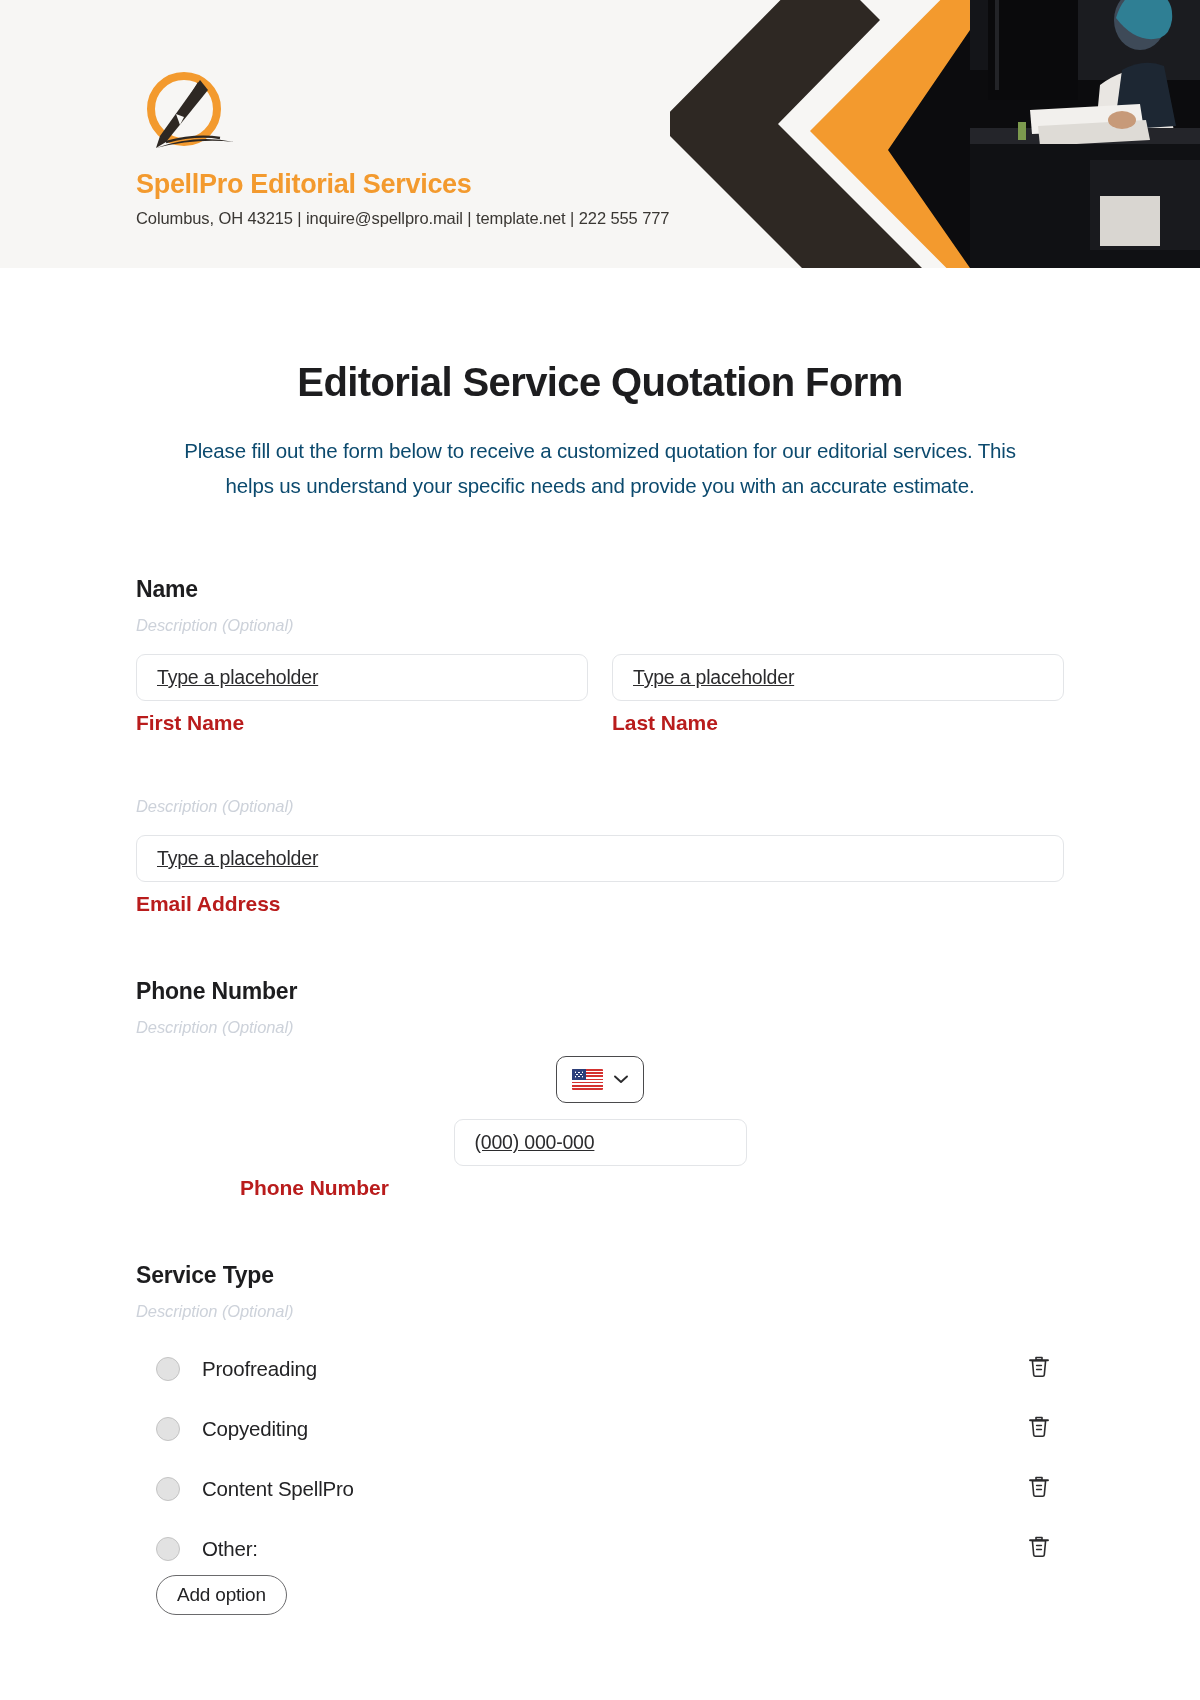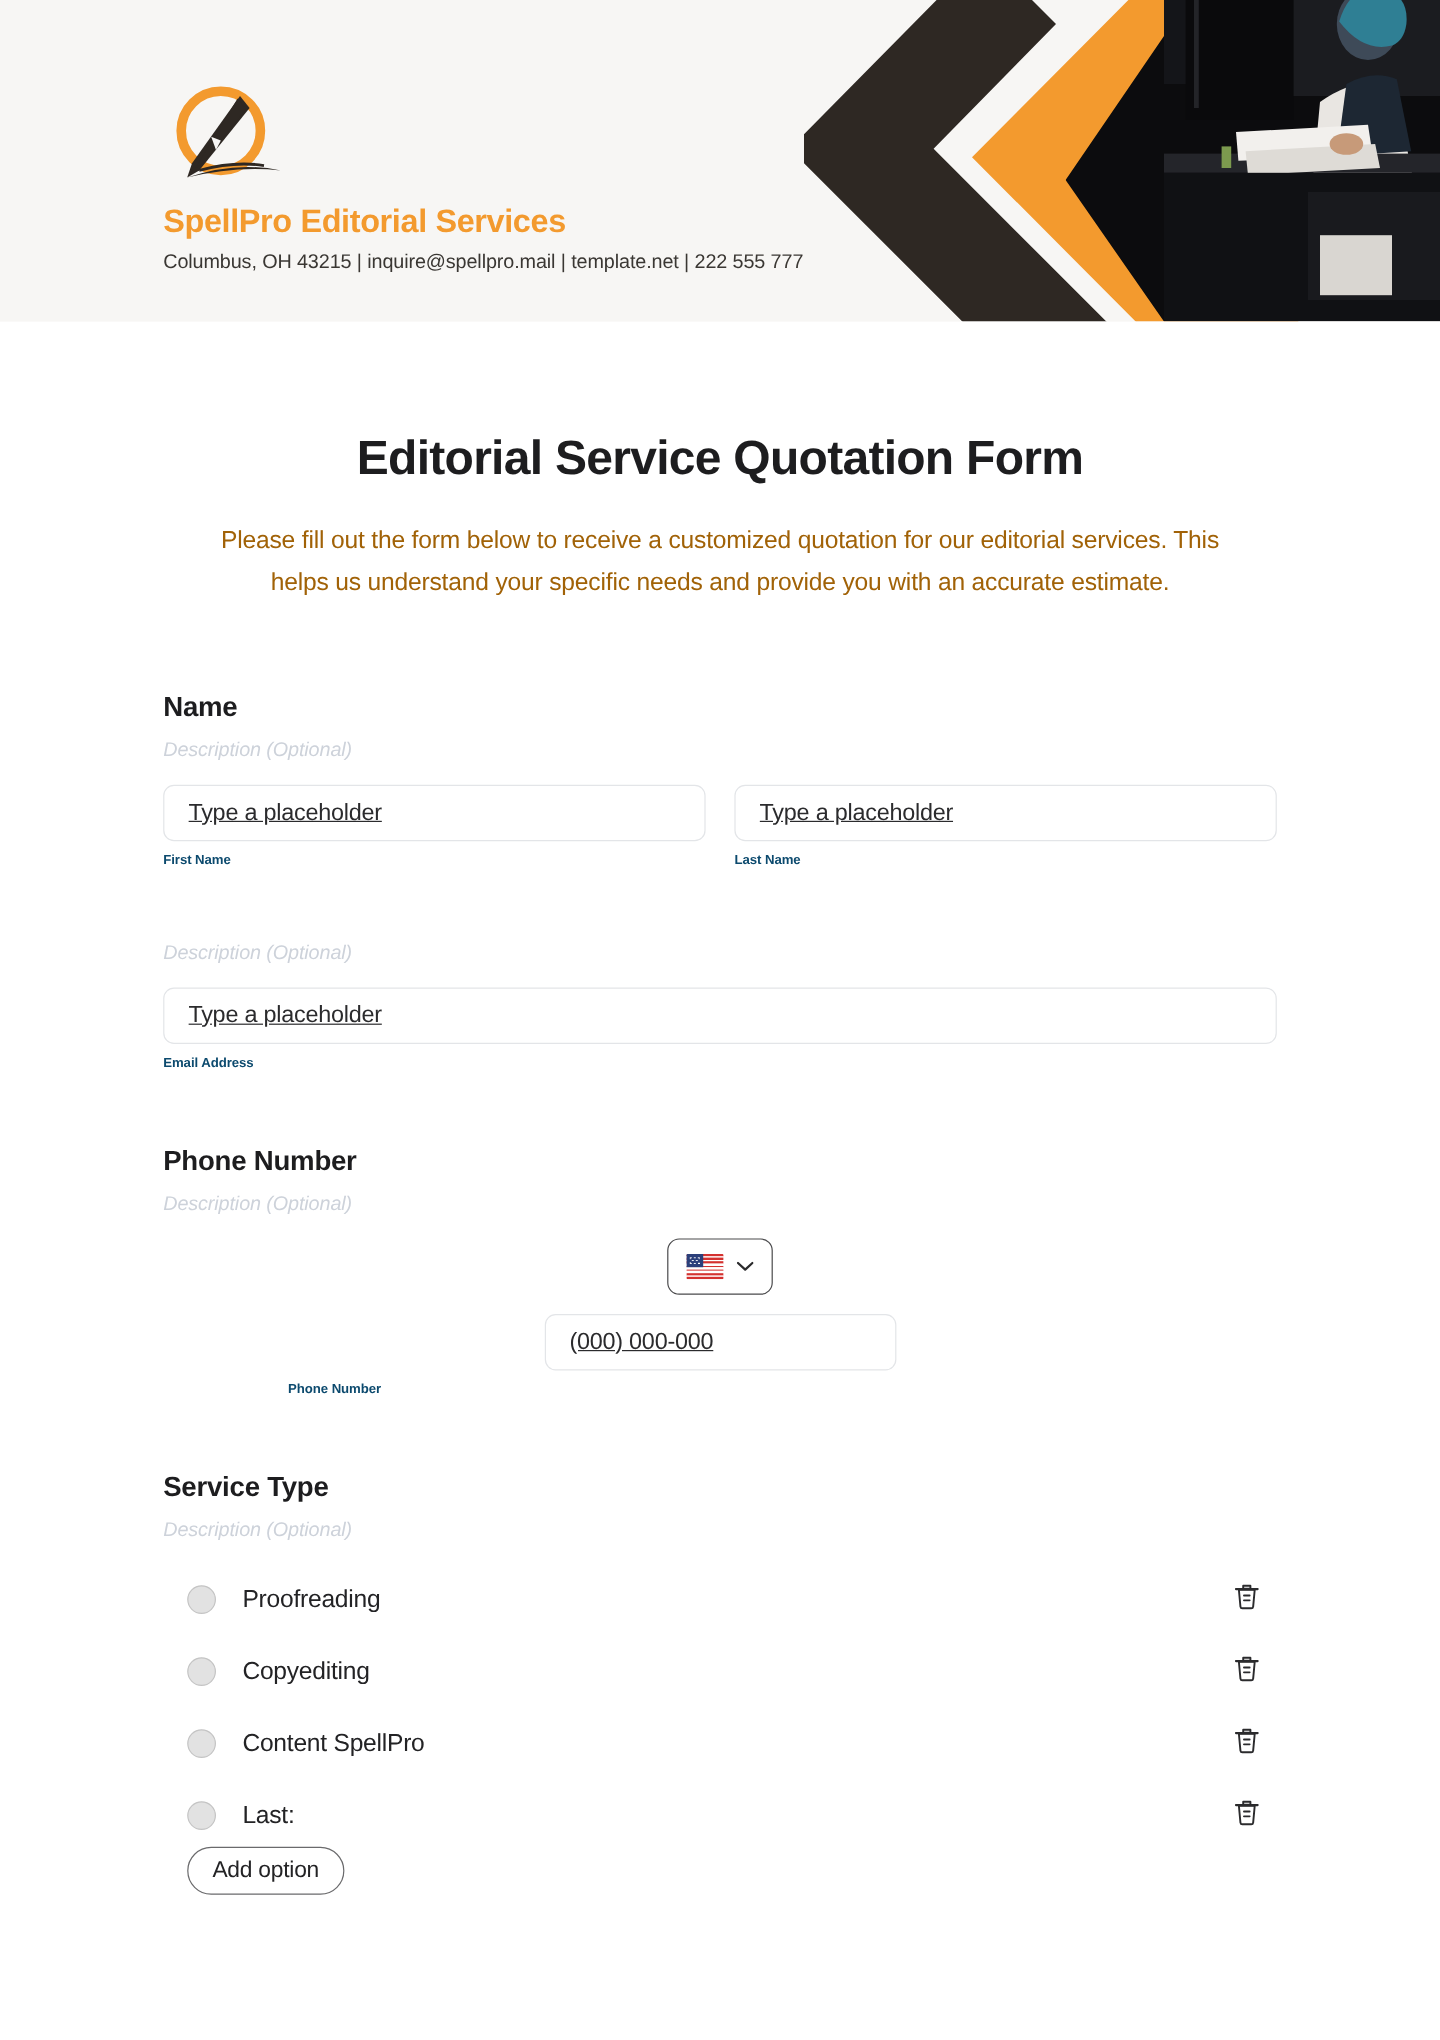--- a/index.html
+++ b/index.html
@@ -83,21 +83,21 @@
     color: #1d1d1f;
     letter-spacing: -0.6px;
   }
 
   .form-subtitle {
     margin: 28px auto 0;
     width: 845px;
     text-align: center;
     font-size: 20.5px;
     line-height: 1.73;
-    color: #a16207;
+    color: #0c4a6e;
     letter-spacing: -0.15px;
   }
 
   .field-block { margin-top: 62px; }
   .field-block.first { margin-top: 72px; }
 
   .field-label {
     font-size: 23px;
     font-weight: bold;
     color: #1d1d1f;
@@ -107,23 +107,23 @@
   .field-desc {
     margin-top: 13px;
     font-size: 16.5px;
     font-style: italic;
     color: #cdd2da;
     letter-spacing: -0.1px;
   }
 
   .field-sublabel {
     margin-top: 10px;
-    font-size: 11px;
+    font-size: 21px;
     font-weight: bold;
-    color: #0c4a6e;
+    color: #b91c1c;
     letter-spacing: -0.05px;
   }
 
   .input-row {
     display: flex;
     gap: 24px;
     margin-top: 19px;
   }
 
   .input-col { flex: 1; min-width: 0; }
@@ -424,21 +424,21 @@
             <line x1="2" y1="6.2" x2="20" y2="6.2" stroke="#2b2b2d" stroke-width="1.9" stroke-linecap="round"></line>
             <path d="M 4.4 6.8 h 13.2 l -1.3 14 a 1.6 1.6 0 0 1 -1.6 1.4 h -7.4 a 1.6 1.6 0 0 1 -1.6 -1.4 Z" fill="none" stroke="#2b2b2d" stroke-width="1.6"></path>
             <line x1="8.6" y1="11.6" x2="13.4" y2="11.6" stroke="#2b2b2d" stroke-width="1.5" stroke-linecap="round"></line>
             <line x1="8.6" y1="15.6" x2="13.4" y2="15.6" stroke="#2b2b2d" stroke-width="1.5" stroke-linecap="round"></line>
           </svg>
         </span>
       </div>
 
       <div class="option-row">
         <span class="radio-dot"></span>
-        <span class="option-text">Last:</span>
+        <span class="option-text">Other:</span>
         <span class="trash-btn">
           <svg width="22" height="24" viewBox="0 0 22 24">
             <path d="M 8 3.5 h 6 v 2.5 h -6 Z" fill="none" stroke="#2b2b2d" stroke-width="1.6" stroke-linejoin="round"></path>
             <line x1="2" y1="6.2" x2="20" y2="6.2" stroke="#2b2b2d" stroke-width="1.9" stroke-linecap="round"></line>
             <path d="M 4.4 6.8 h 13.2 l -1.3 14 a 1.6 1.6 0 0 1 -1.6 1.4 h -7.4 a 1.6 1.6 0 0 1 -1.6 -1.4 Z" fill="none" stroke="#2b2b2d" stroke-width="1.6"></path>
             <line x1="8.6" y1="11.6" x2="13.4" y2="11.6" stroke="#2b2b2d" stroke-width="1.5" stroke-linecap="round"></line>
             <line x1="8.6" y1="15.6" x2="13.4" y2="15.6" stroke="#2b2b2d" stroke-width="1.5" stroke-linecap="round"></line>
           </svg>
         </span>
       </div>

